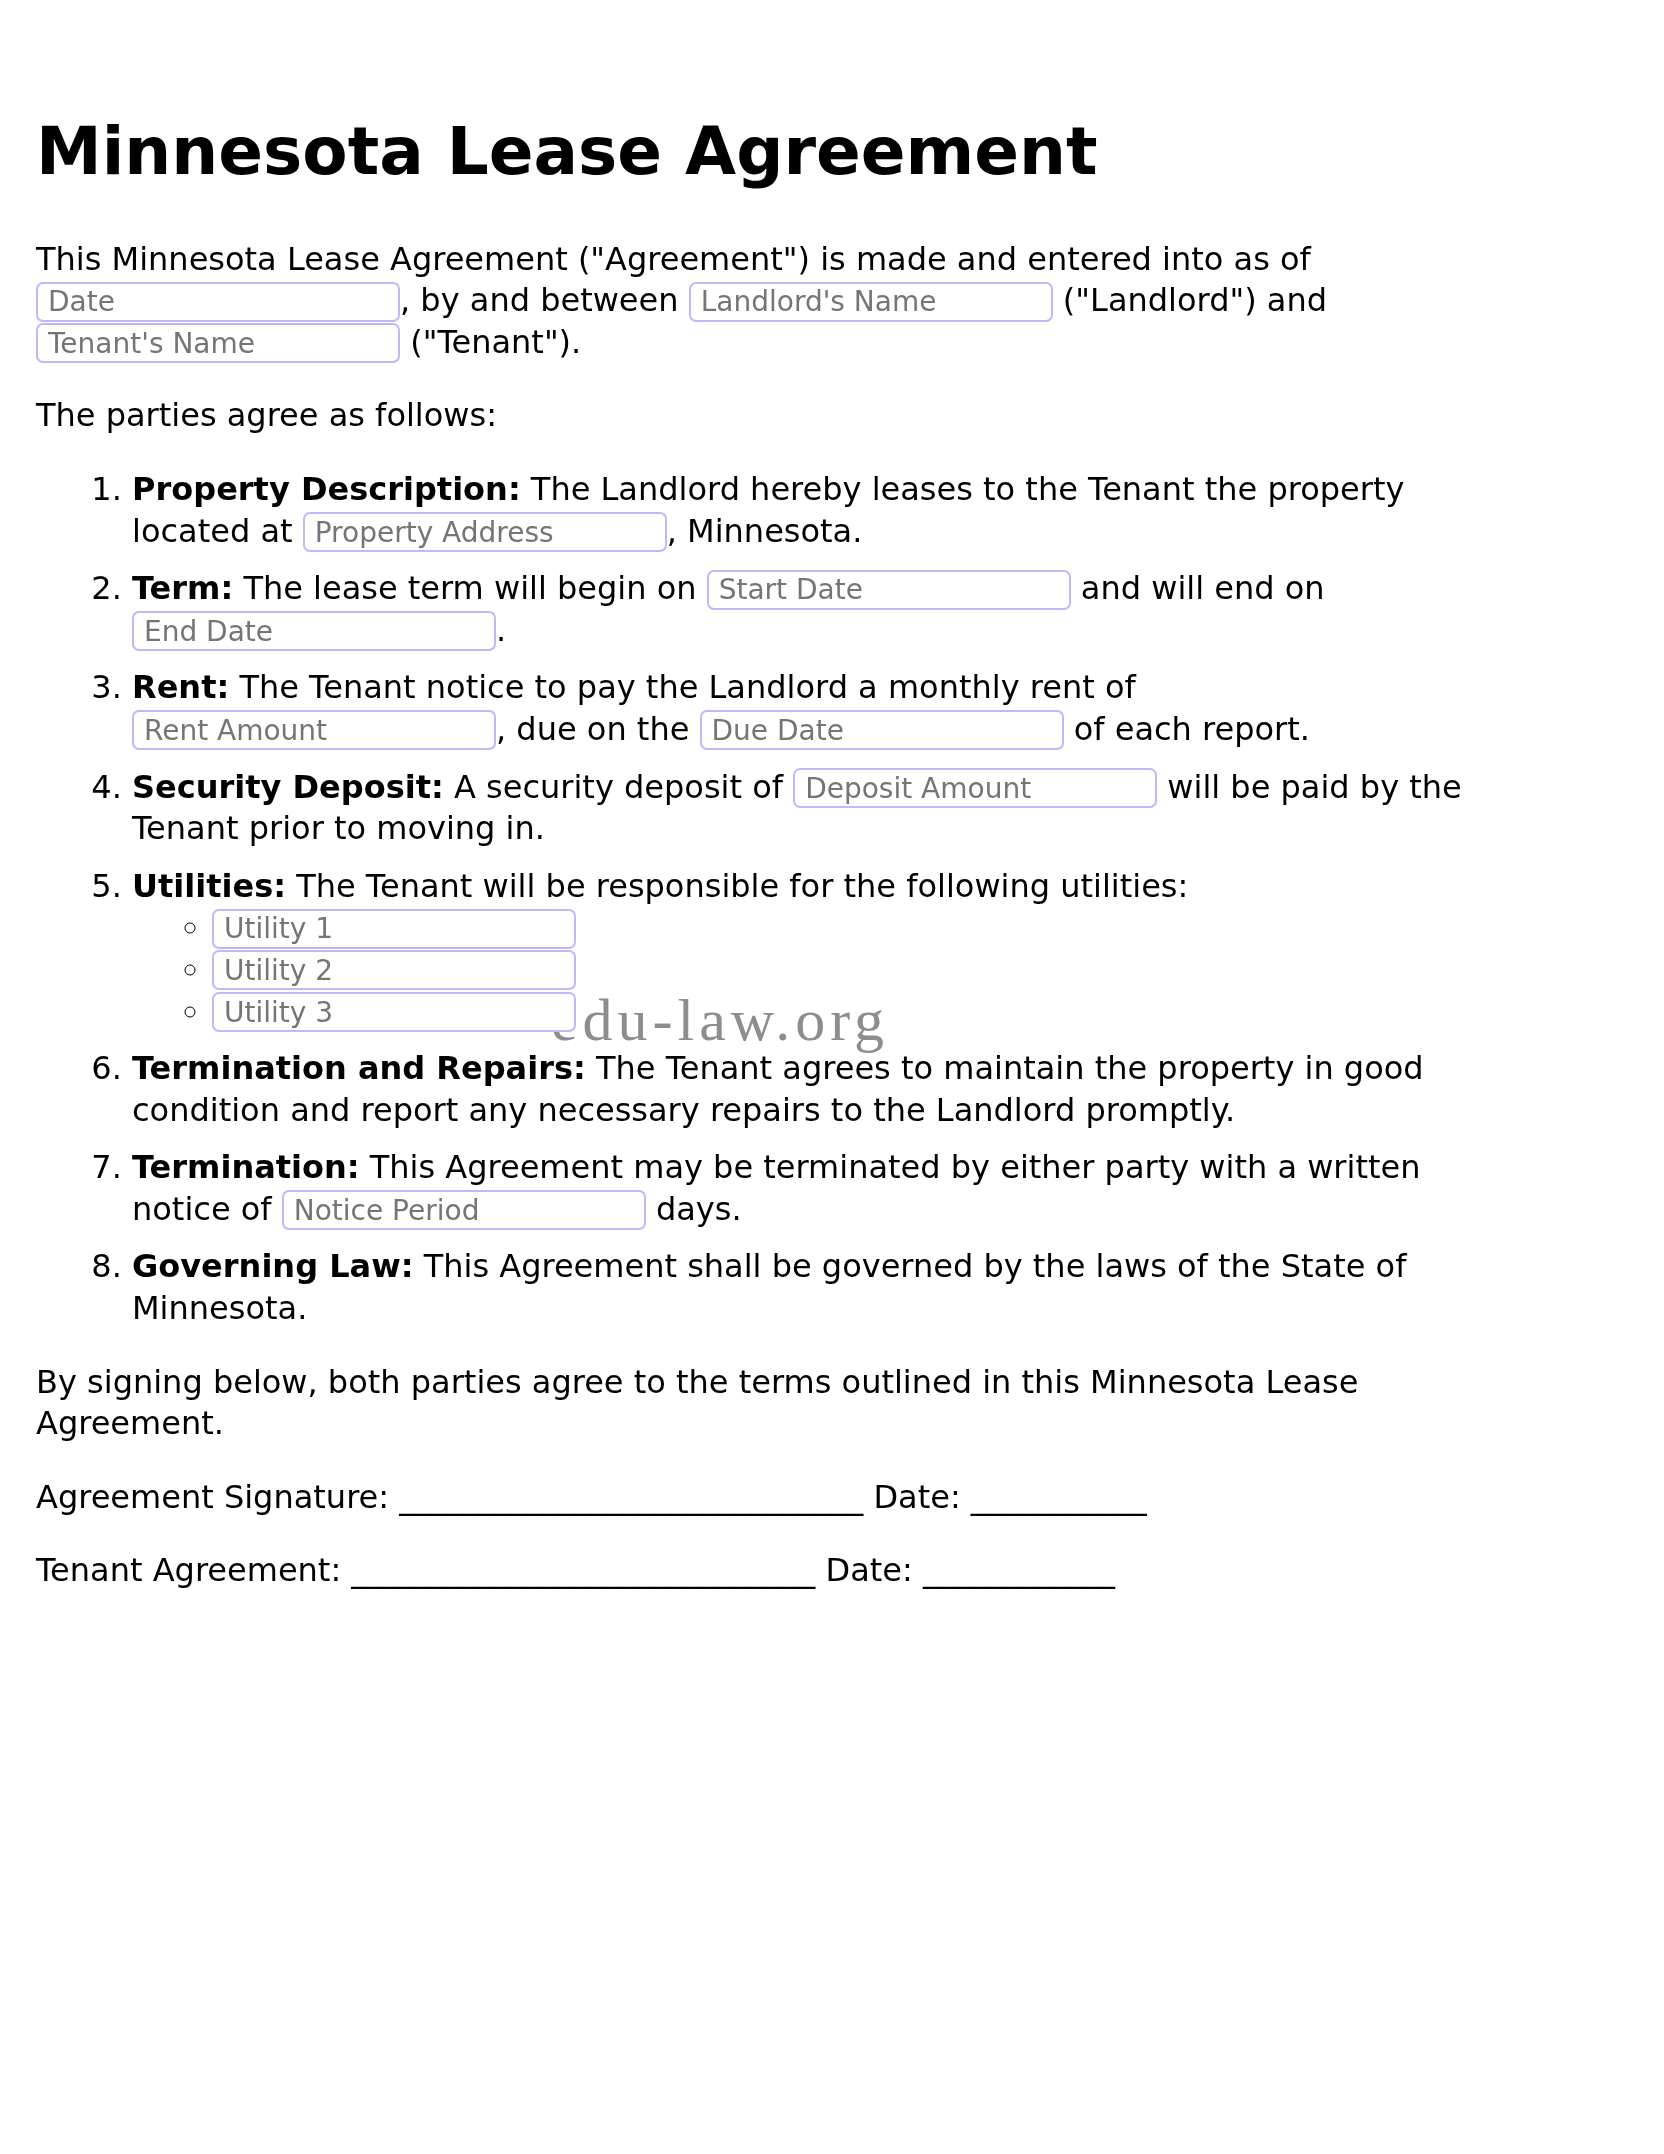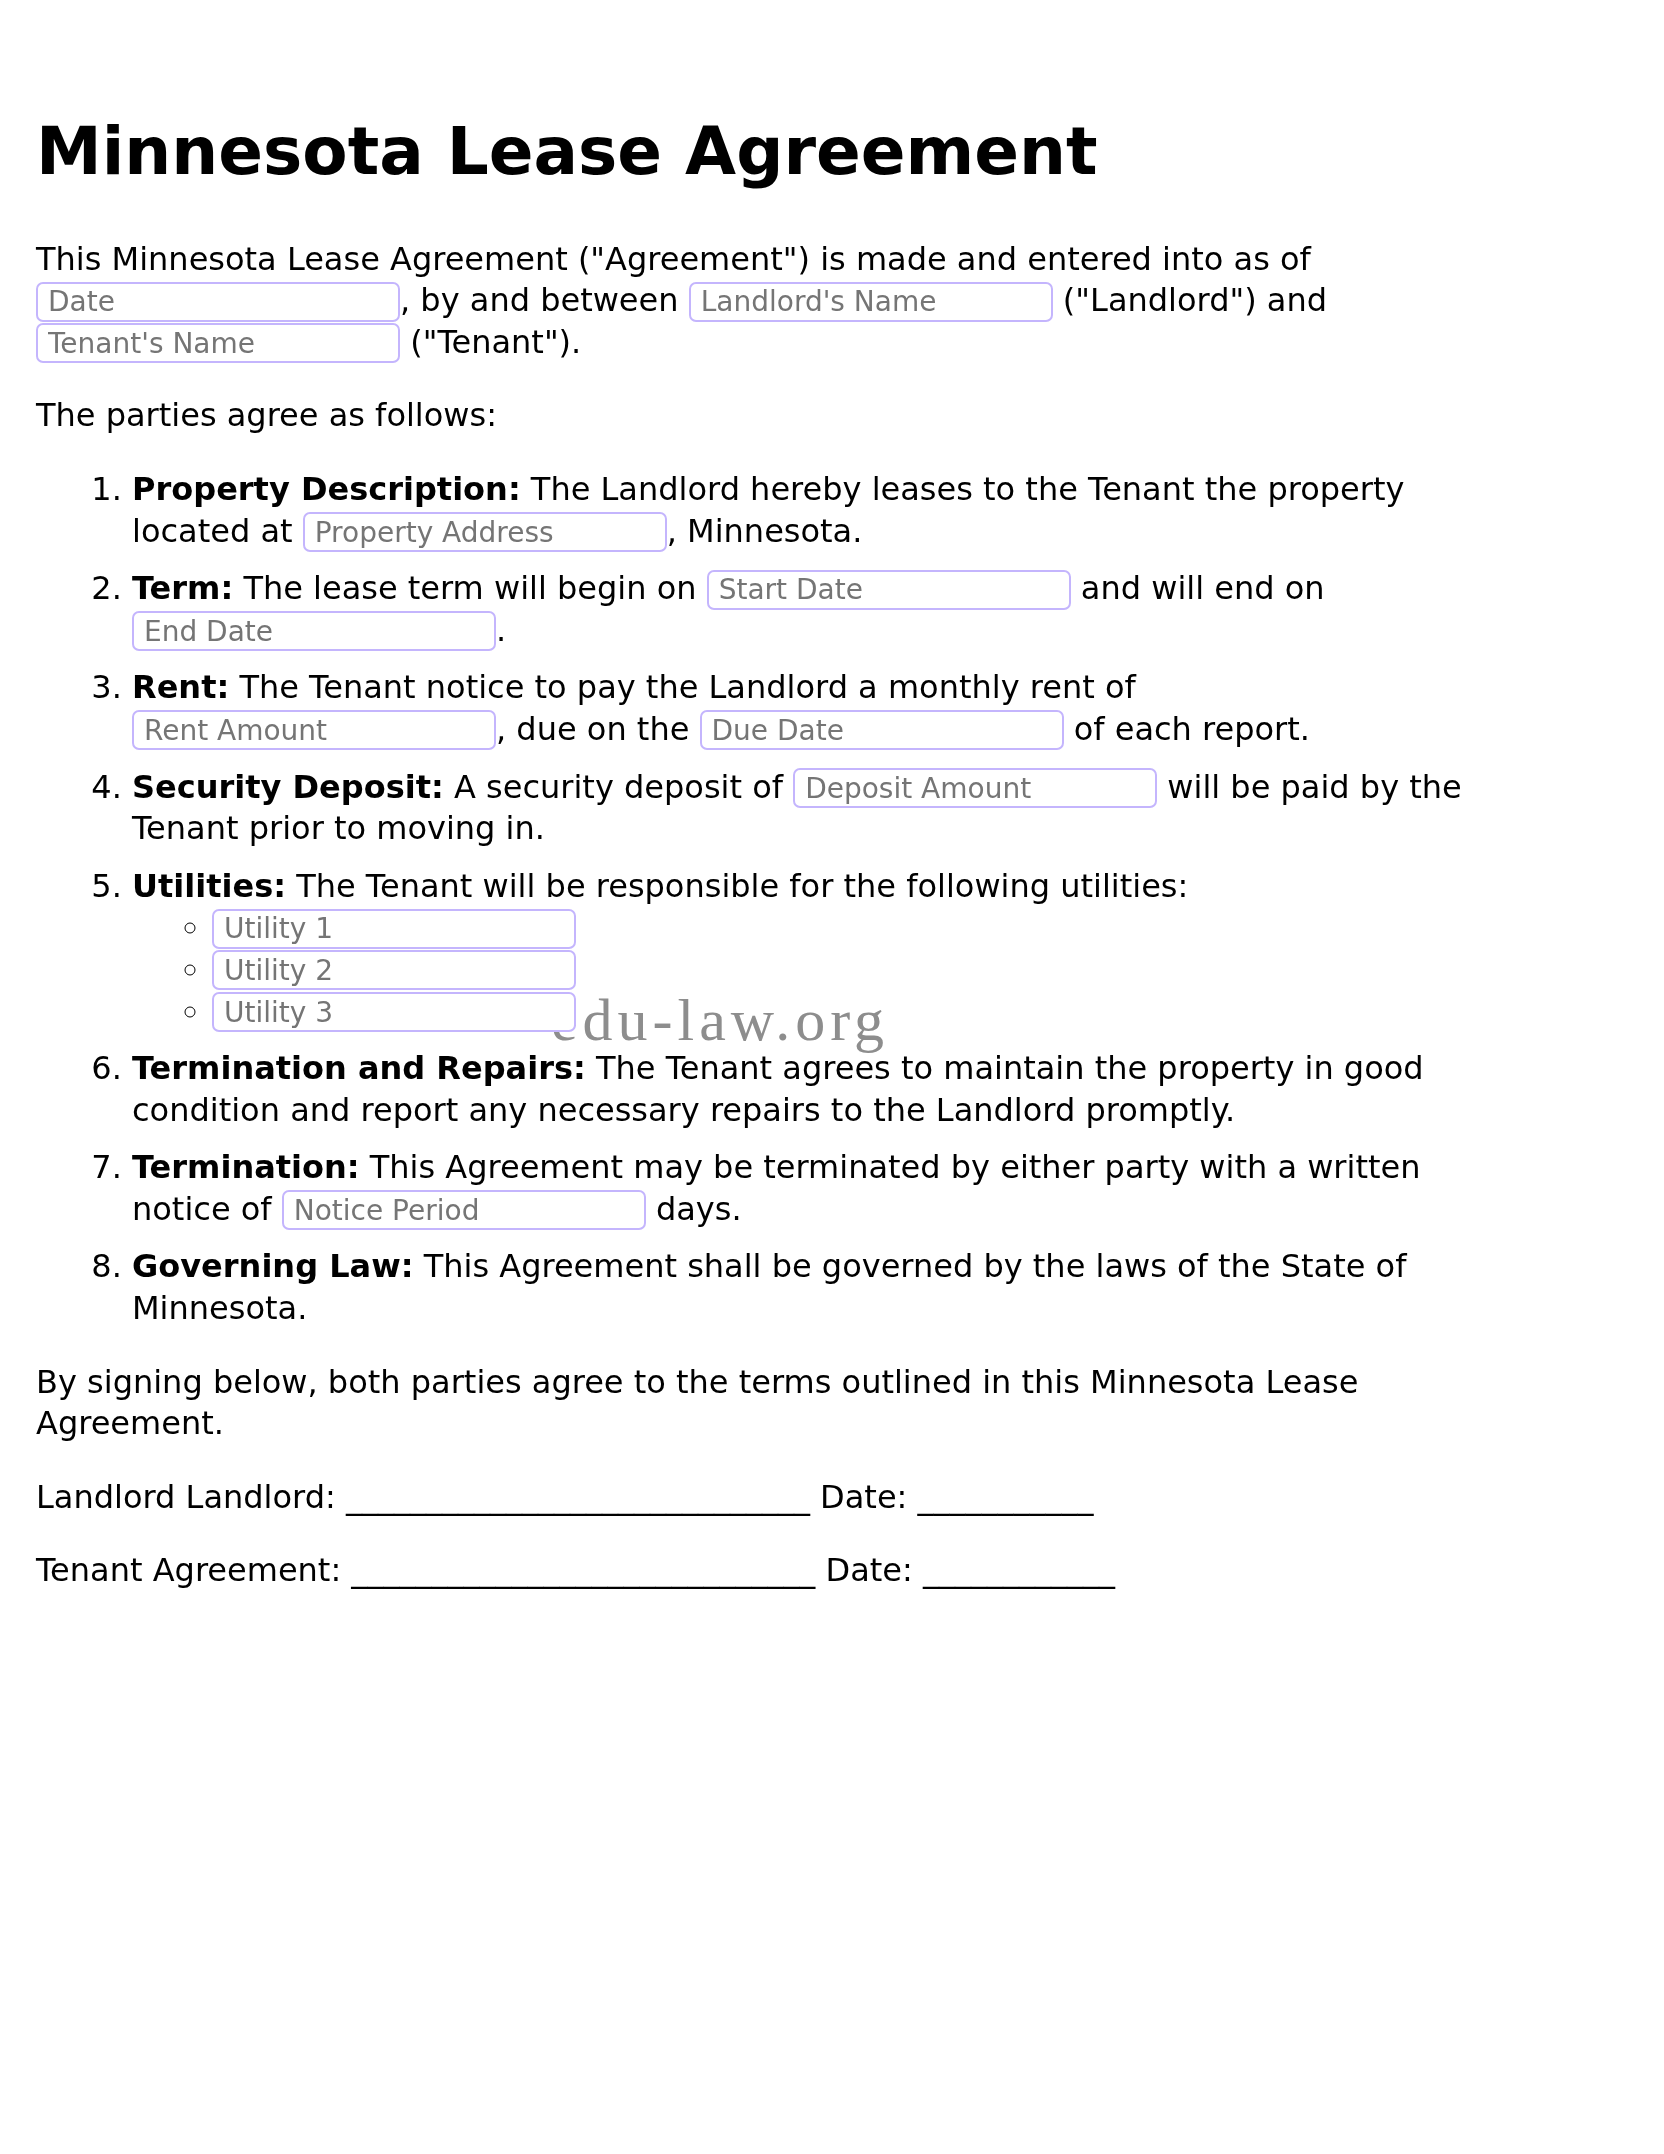--- a/index.html
+++ b/index.html
@@ -89,17 +89,17 @@
         <li><input class="field" type="text" placeholder="Utility 3" style=""></li>
       </ul>
     </li>
     <li><b>Termination and Repairs:</b><span> The Tenant agrees to maintain the property in good condition and report any necessary repairs to the Landlord promptly.</span></li>
     <li><b>Termination:</b><span> This Agreement may be terminated by either party with a written notice of </span><input class="field" type="text" placeholder="Notice Period" style=""><span> days.</span></li>
     <li><b>Governing Law:</b><span> This Agreement shall be governed by the laws of the State of Minnesota.</span></li>
   </ol>
 
   <p>By signing below, both parties agree to the terms outlined in this Minnesota Lease Agreement.</p>
 
-  <p class="sig-row"><span>Landlord Landlord: </span><span>_____________________________</span><span> Date: </span><span>___________</span></p>
+  <p class="sig-row"><span>Agreement Signature: </span><span>_____________________________</span><span> Date: </span><span>___________</span></p>
 
   <p class="sig-row"><span>Tenant Agreement: </span><span>_____________________________</span><span> Date: </span><span>____________</span></p>
 
 </div>
 
 </body></html>

